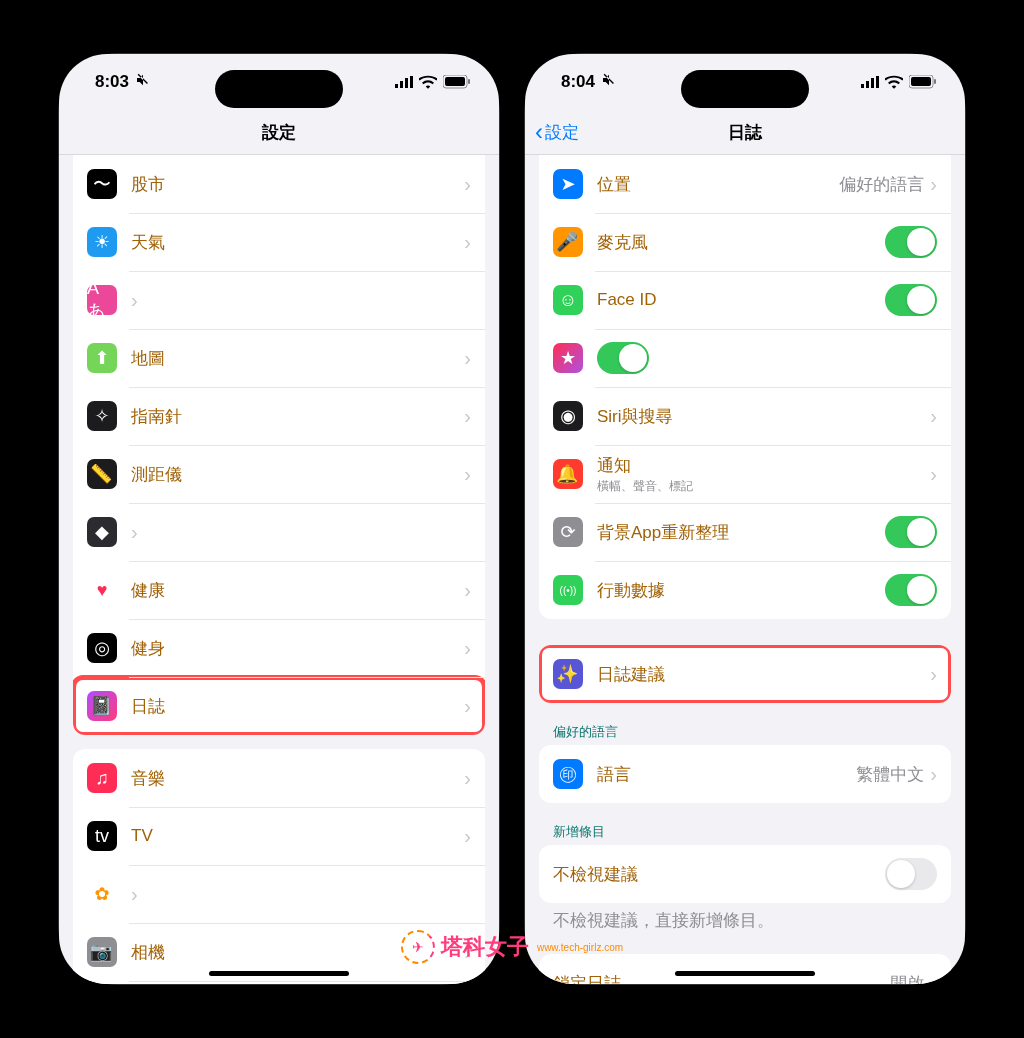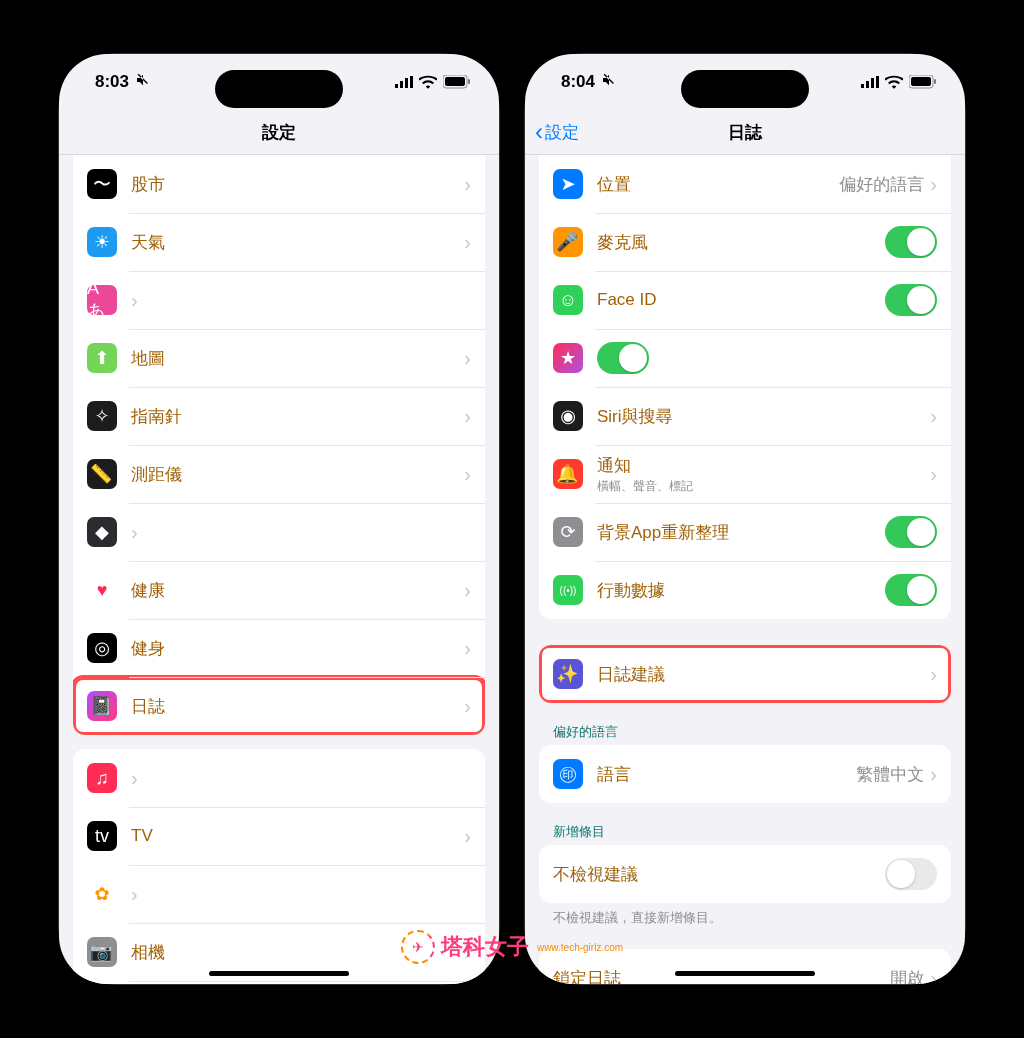--- a/index.html
+++ b/index.html
@@ -127,21 +127,21 @@
     width: 28px; height: 28px; background: #fff;
     border-radius: 50%; box-shadow: 0 1px 3px rgba(0,0,0,0.2);
   }
   .toggle.on::after { right: 2px; }
   .toggle.off::after { left: 2px; }
   .section-header {
     font-size: 13px; color: #0f766e;
     margin: 20px 28px 4px 28px;
   }
   .footer-note {
-    font-size: 13px; color: #8e8e93;
+    font-size: 17px; color: #8e8e93;
     margin: 6px 28px 0 28px;
   }
   .highlight {
     outline: 5px solid #ff4d4d;
     outline-offset: -3px;
     border-radius: 10px;
     position: relative;
     z-index: 2;
   }
   .home-indicator {
@@ -261,20 +261,21 @@
           </div>
           <div class="row highlight">
             <div class="app-icon" style="background: linear-gradient(135deg, rgb(178, 75, 255), rgb(255, 59, 123));">📓</div>
             <span class="label">日誌</span>
             <span class="chevron">›</span>
           </div>
         </div>
       <div class="group" id="left-g2">
           <div class="row">
             <div class="app-icon" style="background: rgb(255, 45, 85);">♫</div>
+            <span class="label">音樂</span>
             <span class="chevron">›</span>
           </div>
           <div class="row">
             <div class="app-icon" style="background: rgb(0, 0, 0);">tv</div>
             <span class="label">TV</span>
             <span class="chevron">›</span>
           </div>
           <div class="row">
             <div class="app-icon" style="background: rgb(255, 255, 255); color: rgb(255, 149, 0);">✿</div>
             <span class="chevron">›</span>

